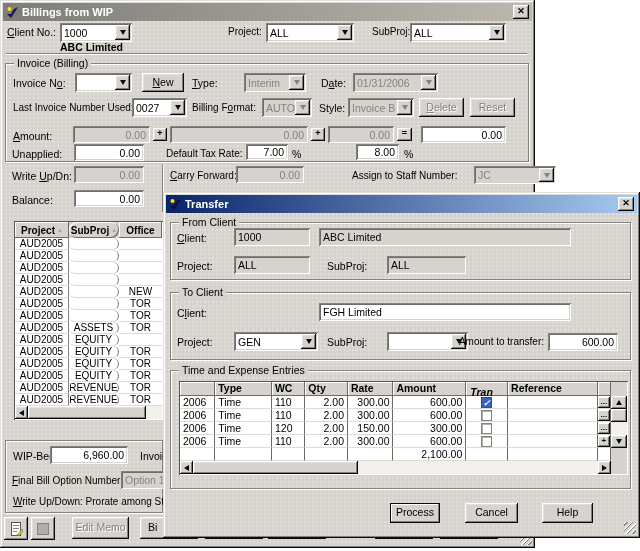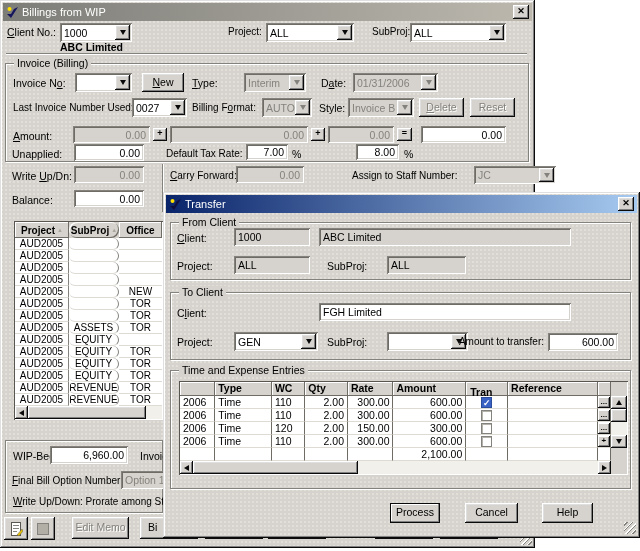--- a/index.html
+++ b/index.html
@@ -14,21 +14,21 @@
   .bold { font-weight:bold; }
   .win {
     background-color:#d6d3ce;
     background-image: radial-gradient(circle, #e2dfd8 0.8px, transparent 0.9px);
     background-size:4px 4px;
     box-shadow: inset -1px -1px #0a0a0a, inset 1px 1px #dfdfdf, inset -2px -2px #808080, inset 2px 2px #fff;
   }
   .tb { display:flex; align-items:center; gap:3px; padding:0 3px; }
   .tb-inactive { background:linear-gradient(90deg,#7d7d78,#bcb8ae); }
   .tb-active { background:linear-gradient(90deg,#0a246a,#a6caf0); }
-  .tb-title { color:#fff; font-weight:normal; font-size:11px; flex:1; white-space:nowrap; overflow:hidden; }
+  .tb-title { color:#fff; font-weight:bold; font-size:11px; flex:1; white-space:nowrap; overflow:hidden; }
   .sysbtn {
     width:16px; height:14px; background:#d6d3ce; color:#000;
     box-shadow: inset -1px -1px #0a0a0a, inset 1px 1px #fff, inset -2px -2px #808080, inset 2px 2px #dfdfdf;
     font-size:9px; font-weight:bold; line-height:13px; text-align:center;
   }
   .btn {
     background:#d6d3ce; text-align:center; line-height:19px; overflow:hidden; white-space:nowrap;
     box-shadow: inset -1px -1px #0a0a0a, inset 1px 1px #fff, inset -2px -2px #808080, inset 2px 2px #dfdfdf;
   }
   .btn.default { border:1px solid #0a0a0a; box-shadow: inset -1px -1px #808080, inset 1px 1px #fff; line-height:17px; }
@@ -72,21 +72,21 @@
   .sort-tri { font-size:6px; color:#aba79f; line-height:6px; }
   
   .tg { background:#d6d3ce; box-shadow: inset 1px 1px #58564f, inset -1px -1px #fff; padding:1px; position:relative; }
   .tg-head { display:flex; height:14px; width:431px; }
   .tg-th { background:#d6d3ce; box-shadow: inset -1px -1px #6e6c64, inset 1px 1px #fff; font-weight:bold;
            padding:0 3px; line-height:13px; overflow:hidden; white-space:nowrap; }
   .tg-row { display:flex; height:13px; width:431px; }
   .tg-td { background:#fff; border-right:1px solid #6e6c64; border-bottom:1px solid #dedbd4; line-height:12px;
            padding:0 3px; overflow:hidden; white-space:nowrap; display:flex; align-items:center; }
   .g0{width:37px;} .g1{width:60px;} .g2{width:35px;} .g3{width:45px;} .g4{width:48px;}
-  .g5{width:77px;} .g6{width:44px; justify-content:center; padding:4px;} .g7{width:95px;} .g8{width:14px; padding:0; justify-content:center;}
+  .g5{width:77px;} .g6{width:44px; justify-content:center; padding:4px;font-style:italic;} .g7{width:95px;} .g8{width:14px; padding:0; justify-content:center;}
   .cb { width:11px; height:11px; background:#fff; border:1px solid #84827c; box-shadow: inset 1px 1px #b5b2ab;
         font-size:9px; line-height:10px; color:#fff; text-align:center; font-weight:bold; }
   .cb:not(:empty) { background:#3a62c4; border-color:#2c4c9c; box-shadow:none; }
   .cellbtn { display:block; width:12px; height:11px; background:#d6d3ce; font-size:8px; font-weight:bold; line-height:9px; text-align:center;
         box-shadow: inset -1px -1px #0a0a0a, inset 1px 1px #fff, inset -2px -2px #808080; }
   
   .sbtrack { background:#f2f0ea; }
   .sbbtn { background:#d6d3ce; display:flex; align-items:center; justify-content:center;
            box-shadow: inset -1px -1px #0a0a0a, inset 1px 1px #fff, inset -2px -2px #808080, inset 2px 2px #dfdfdf; }
   .sbthumb { background:#d6d3ce; box-shadow: inset -1px -1px #0a0a0a, inset 1px 1px #fff, inset -2px -2px #808080, inset 2px 2px #dfdfdf; }

